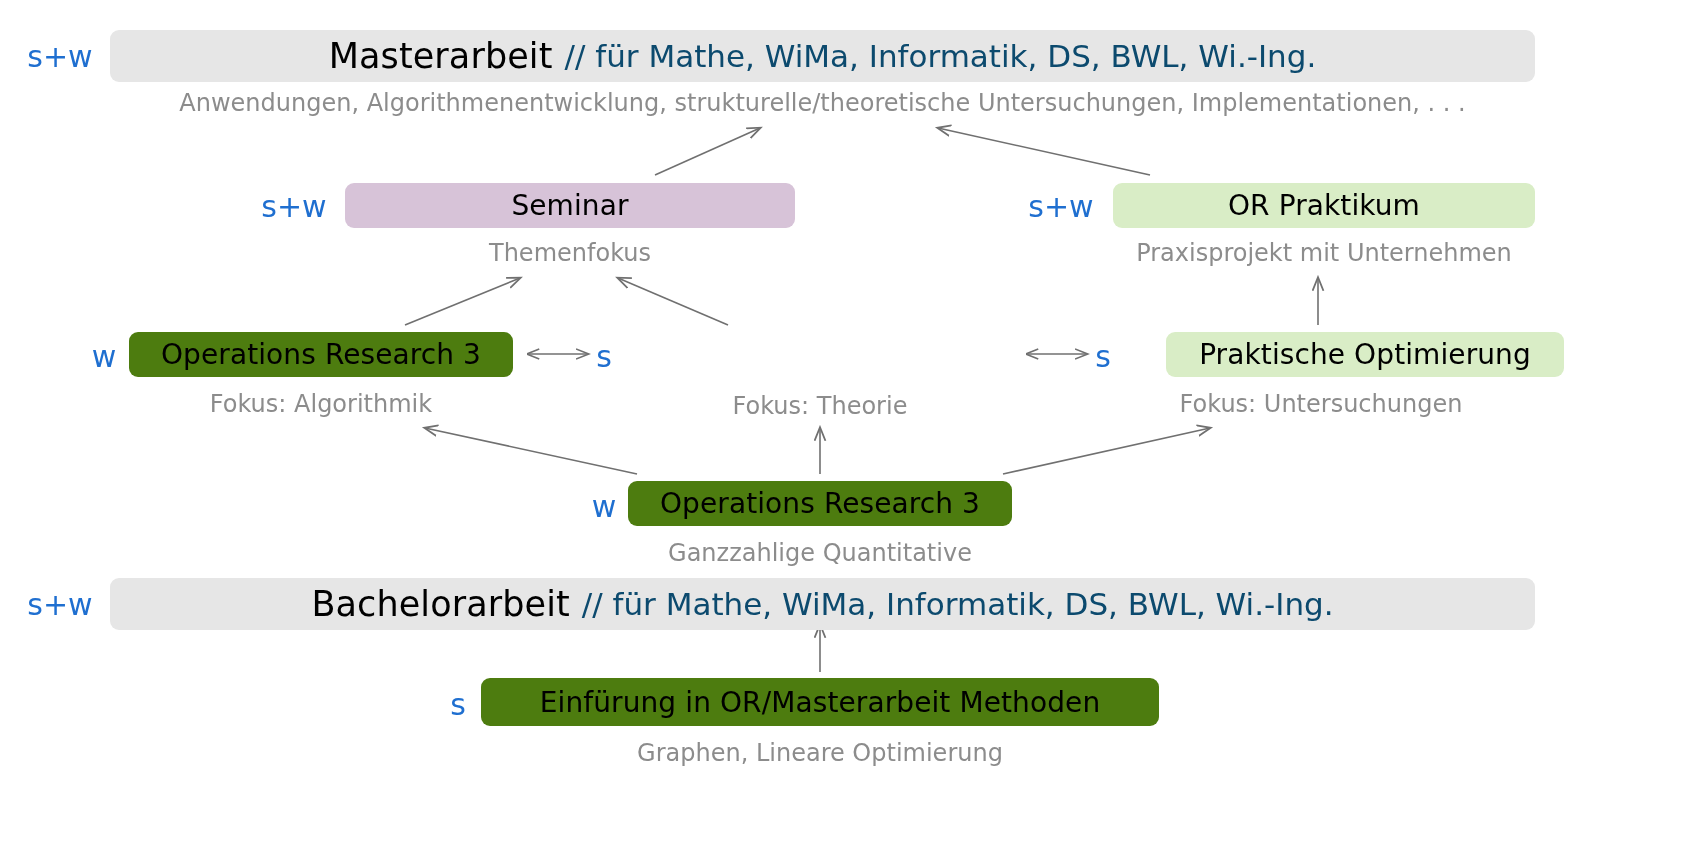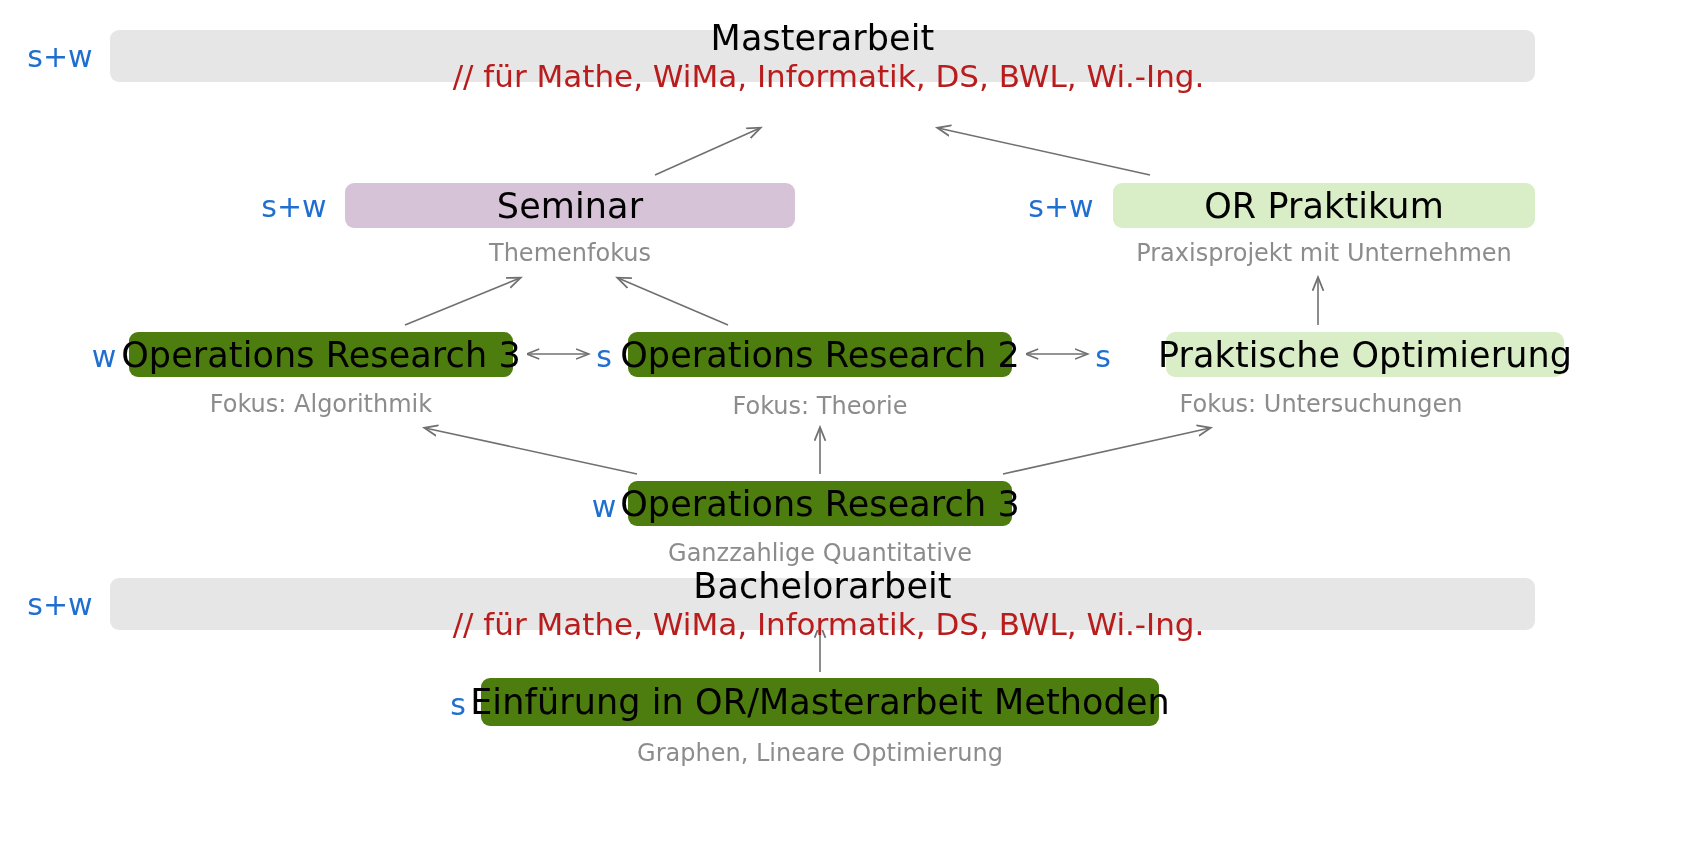--- a/index.html
+++ b/index.html
@@ -30,28 +30,28 @@
   .node {
     position: absolute;
     box-sizing: border-box;
     border-radius: 9px;
     display: flex;
     align-items: center;
     justify-content: center;
     white-space: nowrap;
   }
   .node .title {
-    font-size: 35px;
+    font-size: 28px;
     letter-spacing: 0.1px;
     color: #000;
   }
   .node.wide .title { font-size: 35px; }
   .node .sub {
     font-size: 31px;
-    color: #b91c1c;
+    color: #0c4a6e;
     margin-left: 12px;
   }
   .tag {
     position: absolute;
     color: #1f6fd0;
     font-size: 30px;
     white-space: nowrap;
     display: flex;
     align-items: center;
     justify-content: center;
@@ -67,21 +67,21 @@
     justify-content: center;
   }
   .arrowlabel {
     position: absolute;
     color: #1f6fd0;
     font-size: 30px;
     display: flex;
     align-items: center;
     justify-content: center;
   }
-  .c-grey  { background: #e6e6e6; flex-direction: column; }
+  .c-grey  { background: #e6e6e6; }
   .c-blue  { background: #4d7c0f; }
   .c-green { background: #d9edc6; }
   .c-purple{ background: #d7c3d8; }
 </style>
 </head>
 <body>
 
 <div id="stage">
 
   <svg class="layer-arrows" viewBox="0 0 1701 848" width="1701" height="848">
@@ -117,20 +117,23 @@
     <line x1="1027" y1="354" x2="1087" y2="354" stroke="#707070" stroke-width="1.5" marker-end="url(#ah)" marker-start="url(#ah-start)"></line>
   </svg>
 
   <div class="tag" style="left:20px; top:38px; width:80px; height:36px;">
     <span>s+w</span>
   </div>
   <div class="node wide c-grey" style="left:110px; top:30px; width:1425px; height:52px;">
     <span class="title">Masterarbeit</span>
     <span class="sub">// für Mathe, WiMa, Informatik, DS, BWL, Wi.-Ing.</span>
   </div>
+  <div class="caption" style="left:110px; top:88px; width:1425px; height:30px;">
+    <span>Anwendungen, Algorithmenentwicklung, strukturelle/theoretische Untersuchungen, Implementationen, . . .</span>
+  </div>
 
   <div class="tag" style="left:253px; top:188px; width:82px; height:36px;">
     <span>s+w</span>
   </div>
   <div class="node c-purple" style="left:345px; top:183px; width:450px; height:45px;">
     <span class="title">Seminar</span>
   </div>
   <div class="caption" style="left:345px; top:238px; width:450px; height:30px;">
     <span>Themenfokus</span>
   </div>
@@ -154,23 +157,20 @@
   <div class="caption" style="left:129px; top:389px; width:384px; height:30px;">
     <span>Fokus: Algorithmik</span>
   </div>
 
   <div class="arrowlabel" style="left:592px; top:338px; width:24px; height:36px;">
     <span>s</span>
   </div>
 
   <div class="tag" style="left:592px; top:338px; width:0px; height:0px; opacity:0;">
     <span>s</span>
-  </div>
-  <div class="node c-blue" style="left:628px; top:332px; width:384px; height:45px;">
-    <span class="title">Operations Research 2</span>
   </div>
   <div class="caption" style="left:628px; top:391px; width:384px; height:30px;">
     <span>Fokus: Theorie</span>
   </div>
 
   <div class="arrowlabel" style="left:1091px; top:338px; width:24px; height:36px;">
     <span>s</span>
   </div>
 
   <div class="tag" style="left:1091px; top:338px; width:0; height:0; opacity:0;">

